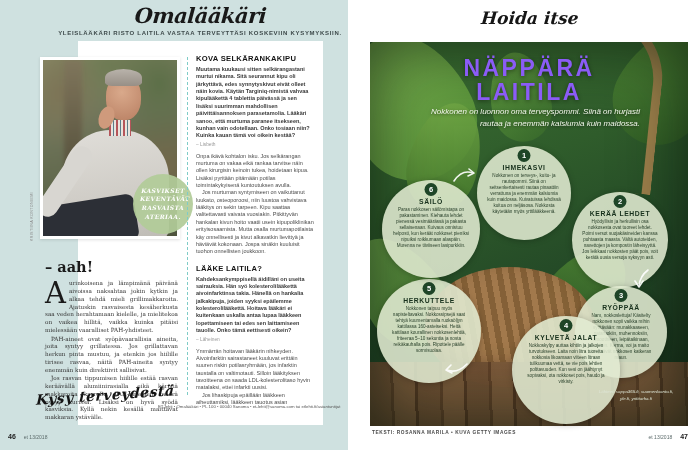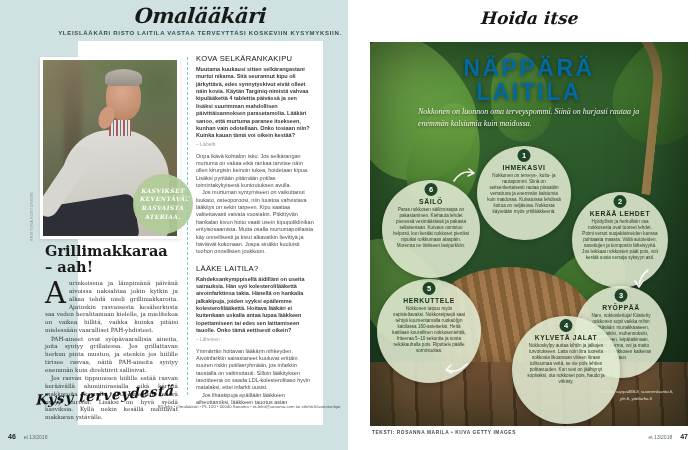--- a/index.html
+++ b/index.html
@@ -46,21 +46,21 @@
     writing-mode:vertical-rl; transform:rotate(180deg); letter-spacing:.4px; }
   .badge { position:absolute; left:133px; top:174px; width:60px; height:60px; border-radius:50%;
     background:rgba(178,203,153,.93); display:flex; align-items:center; justify-content:center;
     text-align:center; }
   .badge span { font-family:"DejaVu Serif", serif; font-style:italic; font-weight:bold;
     font-size:6px; line-height:1.45; color:#ffffff; letter-spacing:.4px; width:46px; text-transform:uppercase; }
 
   .divider { position:absolute; left:187px; top:57px; height:338px; border-left:1px dashed #7fccc7; }
 
   .qcol { position:absolute; left:196px; top:54px; width:118px; height:352px; overflow:hidden; }
-  .qcol h3 { font-size:7.6px; letter-spacing:.3px; color:#141414; margin-bottom:3px; font-weight:400; }
+  .qcol h3 { font-size:7.6px; letter-spacing:.3px; color:#141414; margin-bottom:3px; font-weight:700; }
   .qcol .q { font-size:5.5px; line-height:1.34; color:#3a3a3a; font-weight:bold; text-align:left; }
   .qcol .sig { font-size:4.8px; color:#9a9a9a; margin:2px 0 6px 0; }
   .qcol .a { font-size:5.5px; line-height:1.34; color:#4c4c4c; }
   .qcol .a + .a { text-indent:6px; }
   .qcol .h2gap { margin-top:8px; }
 
   .gcol { position:absolute; left:45px; top:243px; width:133px; }
   .gcol h2 { font-family:"DejaVu Serif", serif; font-size:14.5px; line-height:1.08; color:#1a1a1a; margin-bottom:6px; }
   .gcol p { font-family:"DejaVu Serif", serif; font-size:5.7px; line-height:1.36; color:#333; text-align:justify; }
   .gcol p + p { text-indent:6px; margin-top:1px; }
@@ -99,25 +99,25 @@
     border-right:9px solid #a8854f; border-top:9px solid #a8854f; border-top-right-radius:70px;
     transform:rotate(6deg); opacity:.95; }
   .basket { position:absolute; left:55px; top:225px; width:170px; height:120px; border-radius:50%;
     background:repeating-linear-gradient(80deg,#a97c4f 0 6px,#8a6238 6px 12px);
     box-shadow:inset 0 -14px 22px rgba(60,38,18,.7); opacity:.95; }
   .wood { position:absolute; left:0; bottom:0; width:100%; height:64px;
     background:repeating-linear-gradient(88deg,#6e4f33 0 22px,#5c3f27 22px 25px,#7a593a 25px 46px,#523722 46px 49px); opacity:.96; }
   .vignette { position:absolute; left:0; top:0; right:0; bottom:0;
     box-shadow:inset 0 0 70px rgba(8,20,10,.75); }
 
-  .rtitle { position:absolute; left:370px; top:56px; width:318px; text-align:center; color:#0369a1;
+  .rtitle { position:absolute; left:370px; top:56px; width:318px; text-align:center; color:#8b5cf6;
     font-size:23px; font-weight:800; letter-spacing:2.5px; line-height:1.05;
     text-shadow:0 1px 4px rgba(0,0,0,.45); }
-  .rintro { position:absolute; left:418px; top:106px; width:222px; text-align:left;
-    font-family:Liberation Serif, serif; font-style:italic; font-size:8px; line-height:1.5; color:#f3f7ec;
+  .rintro { position:absolute; left:418px; top:106px; width:222px; text-align:right;
+    font-family:Liberation Sans, sans-serif; font-style:italic; font-size:8px; line-height:1.5; color:#f3f7ec;
     text-shadow:0 1px 3px rgba(0,0,0,.5); }
 
   .step { position:absolute; border-radius:50%; background:rgba(225,234,209,.88); text-align:center;
     color:#28402a; box-shadow:0 1px 6px rgba(0,0,0,.25); }
   .step .num { position:absolute; top:3px; left:50%; transform:translateX(-50%);
     width:13px; height:13px; border-radius:50%; background:#1e4527; color:#fff;
     font-size:7.5px; font-weight:bold; line-height:13px; }
   .step .st-title { margin-top:18px; font-size:6.8px; font-weight:800; letter-spacing:.6px; color:#17301c; }
   .step .st-text { font-size:4.6px; line-height:1.32; padding:2px 10px 0 10px; color:#2b422c; }
   .s1 { left:477px; top:146px; width:94px;  height:94px; }
@@ -173,21 +173,21 @@
     <p class="a">Jos murtuman syntymiseen on vaikuttanut luukato, osteoporoosi, niin luustoa vahvistava lääkitys on sekin tarpeen. Kipu saattaa valitettavasti vaivata vuosiakin. Pitkittyvän hankalan kivun hoito vaatii usein kipupoliklinikan erityisosaamista. Mutta osalla murtumapotilaista käy onnellisesti ja kivut alkavatkin lievittyä ja häviävät kokonaan. Jospa sinäkin kuuluisit tuohon onnellisten joukkoon.</p>
     <h3 class="h2gap">LÄÄKE LAITILA?</h3>
     <p class="q">Kahdeksankymppisellä äidilläni on useita sairauksia. Hän syö kolesterolilääkettä aivoinfarktinsa takia. Hänellä on hankalia jalkakipuja, joiden syyksi epäilemme kolesterolilääkettä. Hoitava lääkäri ei kuitenkaan uskalla antaa lupaa lääkkeen lopettamiseen tai edes sen laittamiseen tauolle. Onko tämä eettisesti oikein?</p>
     <p class="sig">– Läheinen</p>
     <p class="a">Ymmärrän hoitavan lääkärin nihkeyden. Aivoinfarktin sairastaneet kuuluvat erittäin suuren riskin potilasryhmään, jos infarktin taustalla on valtimotauti. Silloin lääkityksen tavoitteena on saada LDL-kolesterolitaso hyvin matalaksi, ettei infarkti uusisi.</p>
     <p class="a">Jos lihaskipuja epäillään lääkkeen aiheuttamiksi, lääkkeen tauotus asian valaisemiseksi on asianmukaista. Potilaan itsemääräämisoikeus on aina otettava huomioon. Jos äitisi ei kykene itse täysin ymmärtämään tilannettaan, teidän omaisten rooli on toimia äitinne tahdon tulkkina. Teidän kannattaa keskustella asiasta lääkärin kanssa.</p>
   </div>
 
   <div class="gcol">
     <h2>
-      <span>Grillimakkaraa</span><br>
+      <br>
       <span>– aah!</span>
     </h2>
     <p><span class="dropcap">A</span><span>urinkoisena ja lämpimänä päivänä aivoissa naksahtaa jokin kytkin ja alkaa tehdä mieli grillimakkaroita. Ajatuskin rasvaisesta kesäherkusta saa veden herahtamaan kielelle, ja mielitekoa on vaikea hillitä, vaikka kuinka pitäisi mielessään vaaralliset PAH-yhdisteet.</span></p>
     <p>PAH-aineet ovat syöpävaarallisia aineita, joita syntyy grillatessa. Jos grillattavan herkun pinta mustuu, ja etenkin jos hiilille tirisee rasvaa, näitä PAH-aineita syntyy enemmän kuin direktiivit sallisivat.</p>
     <p>Jos rasvan tippumisen hiilille estää rasvan keräävällä alumiinirasialla eikä käristä makkaroita karrelle, PAH-aineiden määrä pysyy kurissa. Lisäksi on hyvä syödä kasviksia. Kyllä nekin kesällä maittavat makkaran ystävälle.</p>
   </div>
 
   <div class="kysy">Kysy terveydestä</div>
   <div class="address">ET-lehti • Omalääkäri • PL 100 • 00040 Sanoma • et-lehti@sanoma.com tai etlehti.fi/asiantuntijat</div>
 

